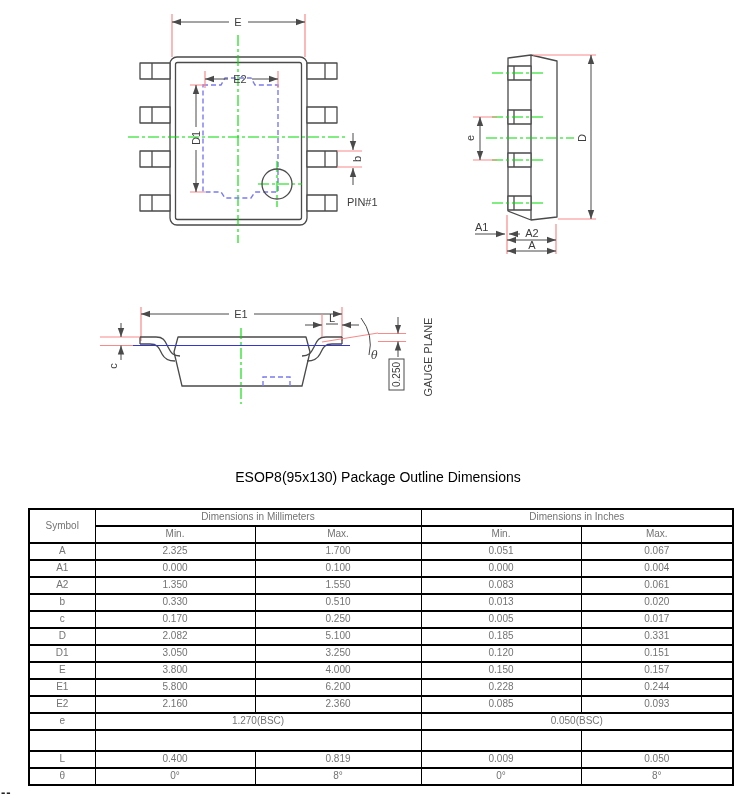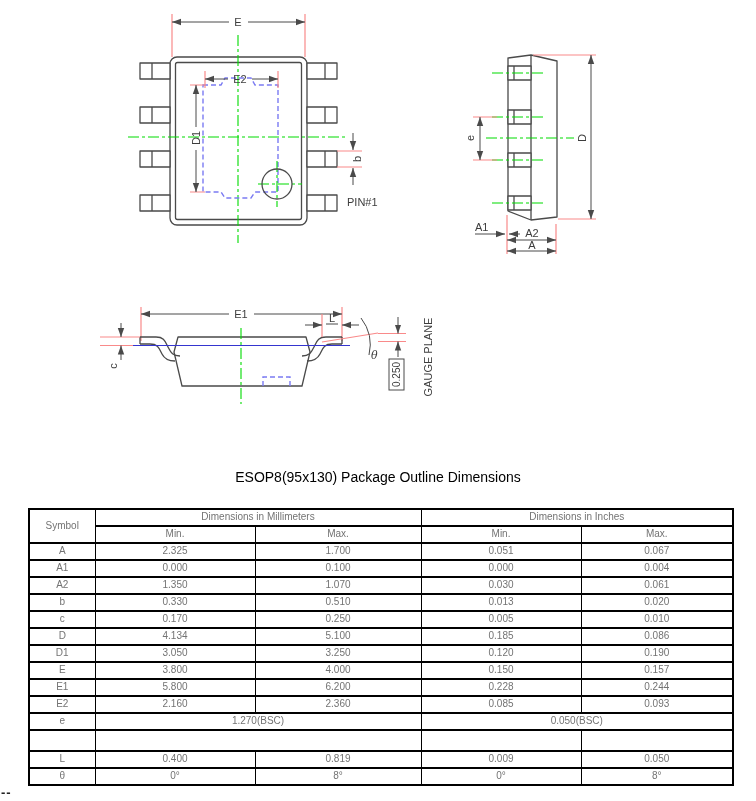--- a/index.html
+++ b/index.html
@@ -229,51 +229,51 @@
       <tr>
         <td>A1</td>
         <td>0.000</td>
         <td>0.100</td>
         <td>0.000</td>
         <td>0.004</td>
       </tr>
       <tr>
         <td>A2</td>
         <td>1.350</td>
-        <td>1.070</td>
-        <td>0.030</td>
+        <td>1.550</td>
+        <td>0.083</td>
         <td>0.061</td>
       </tr>
       <tr>
         <td>b</td>
         <td>0.330</td>
         <td>0.510</td>
         <td>0.013</td>
         <td>0.020</td>
       </tr>
       <tr>
         <td>c</td>
         <td>0.170</td>
         <td>0.250</td>
         <td>0.005</td>
-        <td>0.010</td>
+        <td>0.017</td>
       </tr>
       <tr>
         <td>D</td>
-        <td>4.134</td>
+        <td>2.082</td>
         <td>5.100</td>
         <td>0.185</td>
-        <td>0.086</td>
+        <td>0.331</td>
       </tr>
       <tr>
         <td>D1</td>
         <td>3.050</td>
         <td>3.250</td>
         <td>0.120</td>
-        <td>0.190</td>
+        <td>0.151</td>
       </tr>
       <tr>
         <td>E</td>
         <td>3.800</td>
         <td>4.000</td>
         <td>0.150</td>
         <td>0.157</td>
       </tr>
       <tr>
         <td>E1</td>

